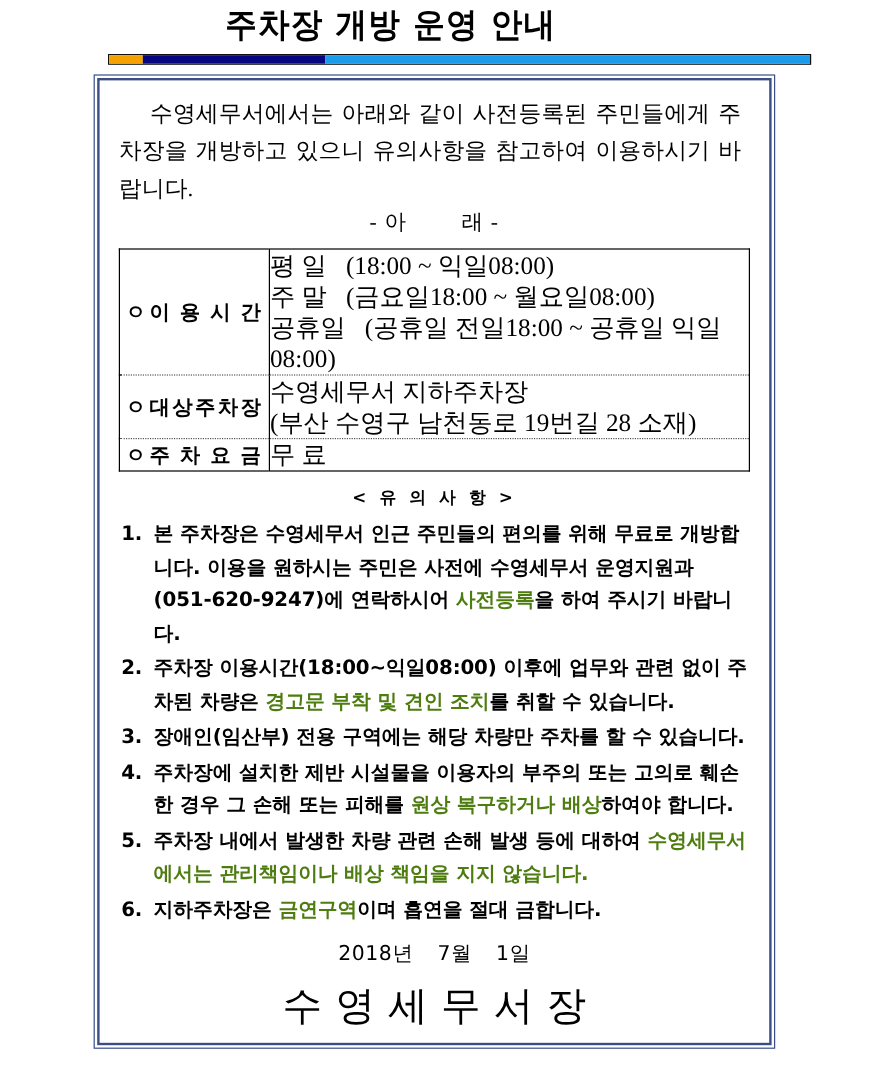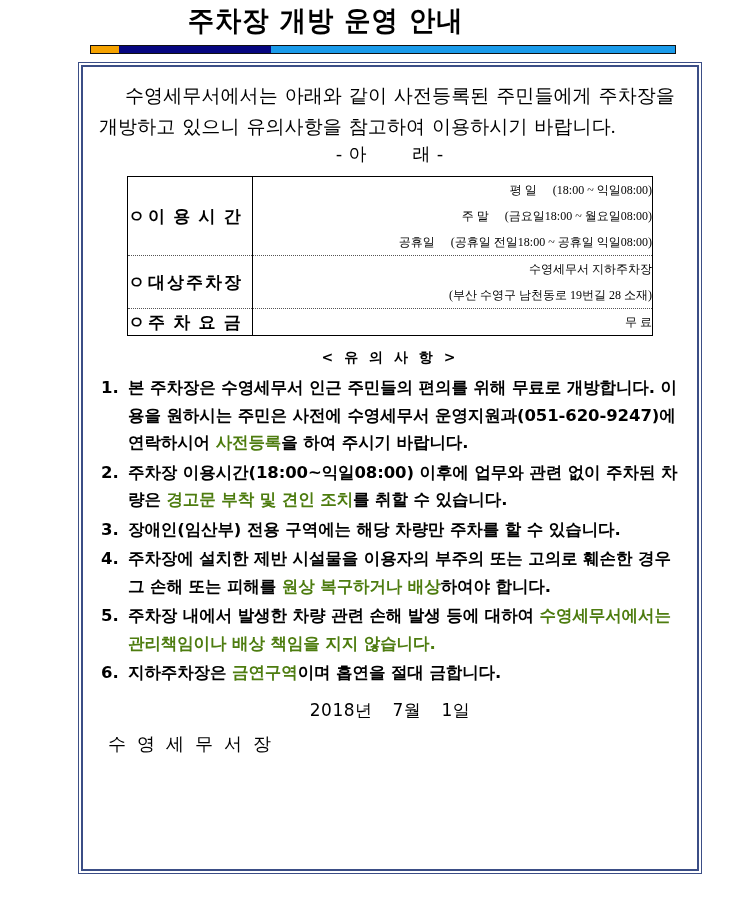--- a/index.html
+++ b/index.html
@@ -47,21 +47,21 @@
   }
   .seg-orange { width: 28px;  background: #F5A200; }
   .seg-navy   { width: 152px; background: #060680; }
   .seg-blue   { flex: 1;      background: #1B9BEA; }
 
   
   .doc-frame {
     position: absolute;
     left: 78px;
     top: 62px;
-    width: 624px;
+    width: 568px;
     height: 812px;
     box-sizing: border-box;
     border: 1px solid #3B4E86;
     padding: 2px;
     background: #ffffff;
   }
   .doc-frame-inner {
     width: 100%;
     height: 100%;
     box-sizing: border-box;
@@ -99,34 +99,34 @@
   }
   table.info td {
     padding: 0;
     vertical-align: middle;
   }
   table.info tr + tr td {
     border-top: 1px dotted #555555;
   }
   td.label {
     width: 124px;
+    text-align: center;
     font-size: 17px;
     font-weight: 700;
     letter-spacing: 2px;
     border-right: 1px solid #000000;
     padding: 4px 0;
     white-space: nowrap;
     margin-left: 20px;
   }
   td.label .bullet { font-weight: 700; letter-spacing: 3px; }
   td.value {
-    font-size: 12px;
+    font-size: 21px;
     line-height: 26px;
     padding: 5px 0 5px 9px;
-    text-align: right;
   }
   td.value .lbl { display: inline-block; }
   td.value .gap { display: inline-block; width: 16px; }
 
   
   .notice-head {
     text-align: center;
     font-size: 14px;
     font-weight: 700;
     letter-spacing: 3px;
@@ -165,21 +165,22 @@
   .date-line {
     text-align: center;
     font-size: 17px;
     font-weight: 400;
     margin-top: 12px;
     letter-spacing: 0.5px;
     font-family: "DejaVu Sans", "Liberation Sans", sans-serif;
   }
   .date-line .sp { display: inline-block; width: 20px; }
   .signer {
-    font-size: 18px;
+    text-align: center;
+    font-size: 33px;
     letter-spacing: 11px;
     margin-top: 10px;
     text-indent: 11px;
   }
 </style>
 </head>
 <body>
 
 <div class="title-bar">
   <div class="doc-title">주차장 개방 운영 안내</div>

